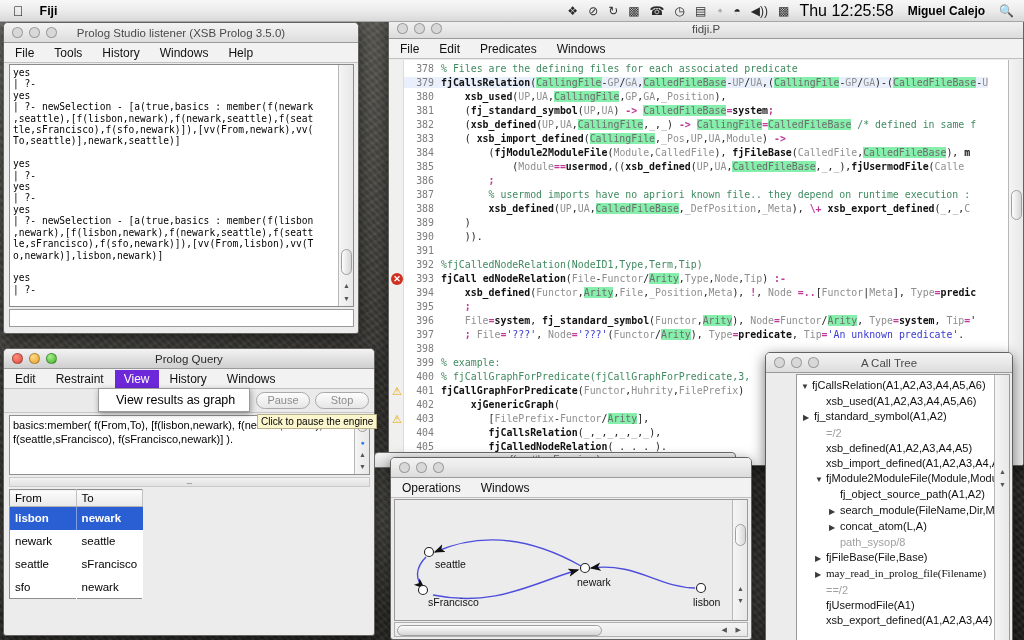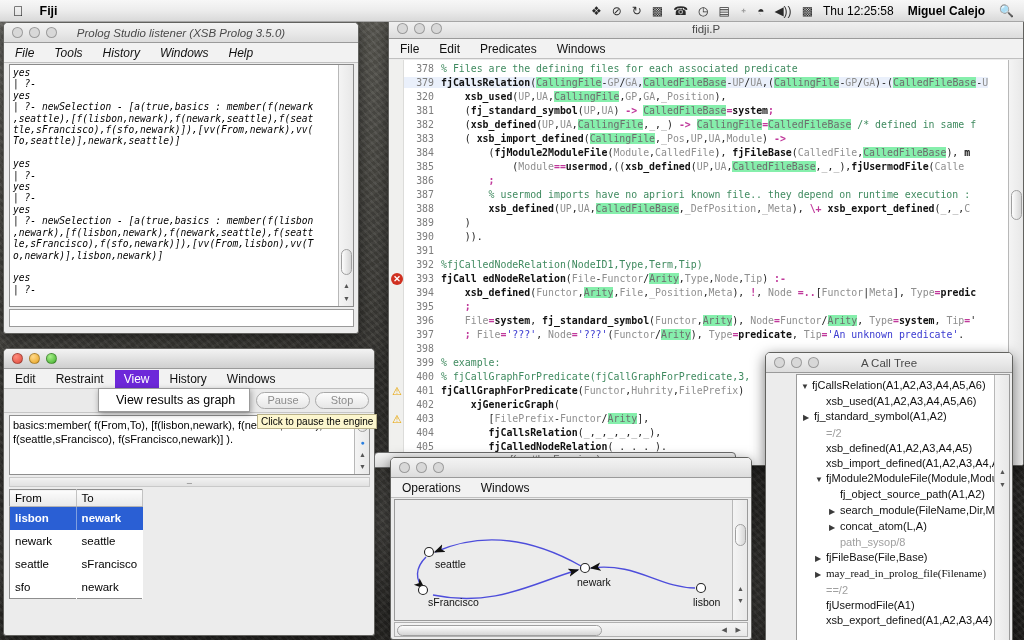--- a/index.html
+++ b/index.html
@@ -37,21 +37,21 @@
     background: linear-gradient(to bottom, #f7f7f7 0%, #ececec 50%, #d9d9d9 100%);
     border-bottom: 1px solid #a6a6a6;
     display: flex; align-items: center;
     font-size: 12px; color: #000; z-index: 100;
   }
   #menubar .apple { margin-left: 13px; font-size: 14px; line-height: 1; }
   #menubar .appname { margin-left: 16px; font-weight: bold; font-size: 12.5px; }
   #menubar .spacer { flex: 1; }
   #menubar .mb-icon { margin-right: 10px; font-size: 12px; opacity: .82; line-height:1;}
   #menubar .mb-icon.dim { opacity: .35; }
-  #menubar .clock { margin-right: 14px; font-size: 12px; }
+  #menubar .clock { margin-right: 14px; font-size: 16px; }
   #menubar .user { margin-right: 14px; font-size: 12px; font-weight: bold; }
   #menubar .srch { margin-right: 10px; font-size: 12px; }
 
   
   .win { position: absolute; background: #ececec;
          border: 1px solid #62625f; border-radius: 5px 5px 3px 3px;
          box-shadow: 0 4px 14px rgba(0,0,0,.55); overflow: hidden; }
   .titlebar {
     height: 20px; position: relative;
     background: linear-gradient(to bottom,#f3f3f3 0%,#e3e3e3 45%,#cfcfcf 100%);
@@ -73,21 +73,21 @@
   .lights.on .l3 { background: radial-gradient(circle at 35% 30%, #a8f08a, #3fae2a); }
 
   .menustrip {
     height: 20px; background: #f2f2f2; border-bottom: 1px solid #c0c0c0;
     display: flex; align-items: center; font-size: 12px; color: #111;
   }
   .menustrip .mi { padding: 1px 9px; margin-left:2px; line-height: 16px; }
   .menustrip .mi.sel { background: #6d28d9; color: #fff; }
 
   
-  #listener { left: 3px; top: 22px; width: 356px; height: 312px; font-style: italic; }
+  #listener { left: 3px; top: 22px; width: 356px; height: 312px; }
   #listener .console-wrap {
     position: absolute; top: 41px; left: 5px; right: 4px; bottom: 26px;
     background: #fff; border: 1px solid #8a8a8a;
     display: flex; overflow: hidden;
   }
   #listener pre.console {
     flex: 1; padding: 2px 3px;
     font-family: "DejaVu Sans Mono", monospace;
     font-size: 9.6px; line-height: 11.4px;
     white-space: pre; overflow: hidden; color: #000;
@@ -322,21 +322,21 @@
   </div>
   <div class="code-area">
     <div class="gutter" id="gutter">
         <div class="mk err" style="top: 213px;">✕</div>
         <div class="mk warn" style="top: 325px;">⚠</div>
         <div class="mk warn" style="top: 353px;">⚠</div>
       </div>
     <div class="codebox">
       <pre class="code" id="codepre"><span><span class="ln">378</span><span class="c-com">% Files are the defining files for each associated predicate</span></span>
 <span class="hl-line"><span class="ln">379</span><span class="c-kw">fjCallsRelation</span>(<span class="c-varhl">CallingFile</span>-<span class="c-var">GP</span>/<span class="c-var">GA</span>,<span class="c-varhl">CalledFileBase</span>-<span class="c-var">UP</span>/<span class="c-var">UA</span>,(<span class="c-varhl">CallingFile</span>-<span class="c-var">GP</span>/<span class="c-var">GA</span>)-(<span class="c-varhl">CalledFileBase</span>-<span class="c-var">U</span></span>
-<span><span class="ln">320</span>    <span class="c-kw">xsb_used</span>(<span class="c-var">UP</span>,<span class="c-var">UA</span>,<span class="c-varhl">CallingFile</span>,<span class="c-var">GP</span>,<span class="c-var">GA</span>,<span class="c-var">_Position</span>),</span>
+<span><span class="ln">380</span>    <span class="c-kw">xsb_used</span>(<span class="c-var">UP</span>,<span class="c-var">UA</span>,<span class="c-varhl">CallingFile</span>,<span class="c-var">GP</span>,<span class="c-var">GA</span>,<span class="c-var">_Position</span>),</span>
 <span><span class="ln">381</span>    (<span class="c-kw">fj_standard_symbol</span>(<span class="c-var">UP</span>,<span class="c-var">UA</span>) <span class="c-op">-&gt;</span> <span class="c-varhl">CalledFileBase</span><span class="c-op">=</span><span class="c-kw">system</span><span class="c-op">;</span></span>
 <span><span class="ln">382</span>    (<span class="c-kw">xsb_defined</span>(<span class="c-var">UP</span>,<span class="c-var">UA</span>,<span class="c-varhl">CallingFile</span>,<span class="c-var">_</span>,<span class="c-var">_</span>) <span class="c-op">-&gt;</span> <span class="c-varhl">CallingFile</span><span class="c-op">=</span><span class="c-varhl">CalledFileBase</span> <span class="c-com">/* defined in same f</span></span>
 <span><span class="ln">383</span>    ( <span class="c-kw">xsb_import_defined</span>(<span class="c-varhl">CallingFile</span>,<span class="c-var">_Pos</span>,<span class="c-var">UP</span>,<span class="c-var">UA</span>,<span class="c-var">Module</span>) <span class="c-op">-&gt;</span></span>
 <span><span class="ln">384</span>        (<span class="c-kw">fjModule2ModuleFile</span>(<span class="c-var">Module</span>,<span class="c-var">CalledFile</span>), <span class="c-kw">fjFileBase</span>(<span class="c-var">CalledFile</span>,<span class="c-varhl">CalledFileBase</span>), <span class="c-kw">m</span></span>
 <span><span class="ln">385</span>            (<span class="c-var">Module</span><span class="c-op">==</span><span class="c-kw">usermod</span>,((<span class="c-kw">xsb_defined</span>(<span class="c-var">UP</span>,<span class="c-var">UA</span>,<span class="c-varhl">CalledFileBase</span>,<span class="c-var">_</span>,<span class="c-var">_</span>),<span class="c-kw">fjUsermodFile</span>(<span class="c-var">Calle</span></span>
 <span><span class="ln">386</span>        <span class="c-op">;</span></span>
 <span><span class="ln">387</span><span class="c-com">        % usermod imports have no apriori known file.. they depend on runtime execution :</span></span>
 <span><span class="ln">388</span>        <span class="c-kw">xsb_defined</span>(<span class="c-var">UP</span>,<span class="c-var">UA</span>,<span class="c-varhl">CalledFileBase</span>,<span class="c-var">_DefPosition</span>,<span class="c-var">_Meta</span>), <span class="c-op">\+</span> <span class="c-kw">xsb_export_defined</span>(<span class="c-var">_</span>,<span class="c-var">_</span>,<span class="c-var">C</span></span>
 <span><span class="ln">389</span>    )</span>
 <span><span class="ln">390</span>    )).</span>
@@ -363,20 +363,21 @@
   </div>
 </div>
 
 <div class="win" id="query">
   <div class="titlebar">
     <div class="lights on">
       <span class="light l1"></span>
       <span class="light l2"></span>
       <span class="light l3"></span>
     </div>
+    <div class="tb-title active">Prolog Query</div>
   </div>
   <div class="menustrip">
     <span class="mi">Edit</span>
     <span class="mi">Restraint</span>
     <span class="mi sel">View</span>
     <span class="mi">History</span>
     <span class="mi">Windows</span>
   </div>
   <div class="toolbar">
     <div class="pillbtn" style="left:252px;width:54px;">Pause</div>

